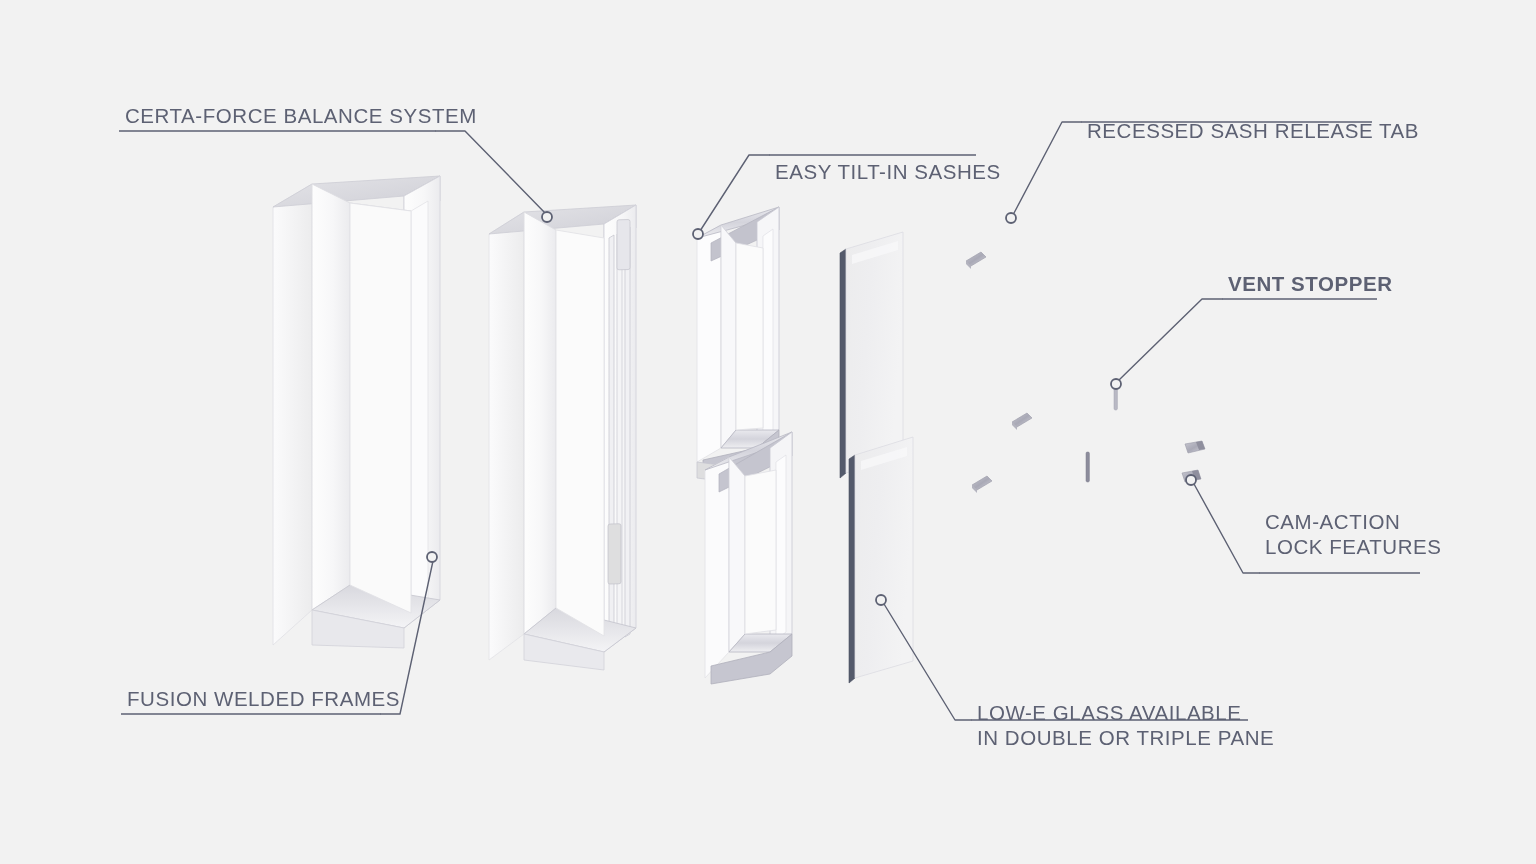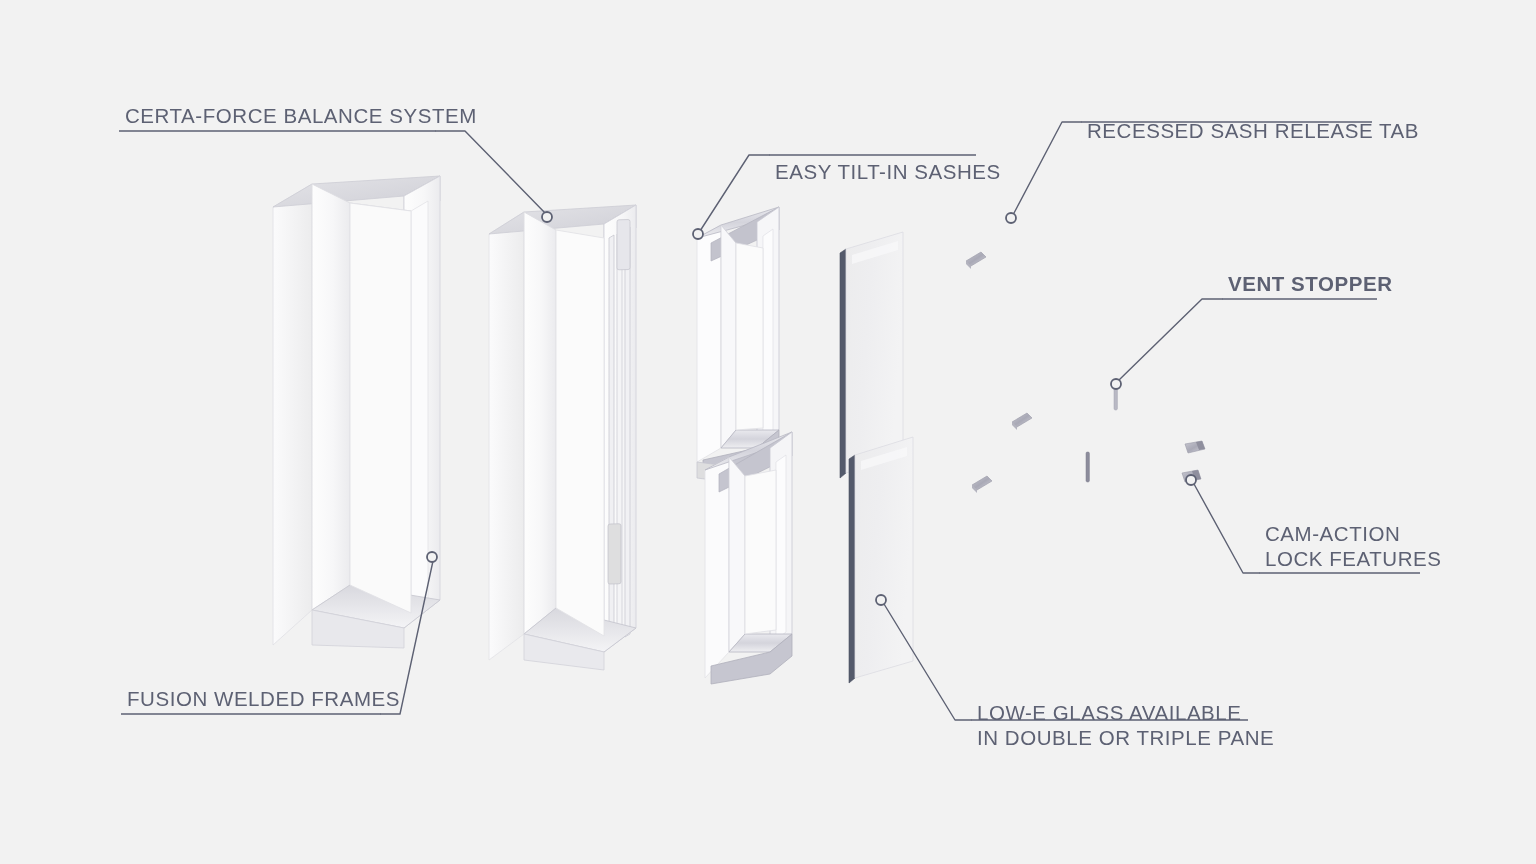--- a/index.html
+++ b/index.html
@@ -230,20 +230,20 @@
         <path d="M 381,714 L 400,714 L 433,561" fill="none" stroke="#5d6173" stroke-width="1.4" stroke-linecap="round" stroke-linejoin="round"></path>
         <circle cx="432" cy="557" r="5" fill="#f2f2f2" stroke="#5d6173" stroke-width="1.8"></circle>
       </g>
   </svg>
 
   <div id="labels">
       <div class="callout-label" style="left: 125px; top: 103px;">CERTA-FORCE BALANCE SYSTEM</div>
       <div class="callout-label" style="left: 775px; top: 127px; margin-top: 32px;">EASY TILT-IN SASHES</div>
       <div class="callout-label" style="left: 1087px; top: 95px; margin-top: 23px;">RECESSED SASH RELEASE TAB</div>
       <div class="callout-label" style="left: 1228px; top: 271px; font-weight: bold;">VENT STOPPER</div>
-      <div class="callout-label" style="left: 1265px; top: 521px;">CAM-ACTION
+      <div class="callout-label" style="left: 1265px; top: 509px;">CAM-ACTION
 LOCK FEATURES</div>
       <div class="callout-label" style="left: 977px; top: 668px; margin-top: 32px;">LOW-E GLASS AVAILABLE
 IN DOUBLE OR TRIPLE PANE</div>
       <div class="callout-label" style="left: 127px; top: 686px;">FUSION WELDED FRAMES</div>
     </div>
 
 </div>
 
 </body></html>

